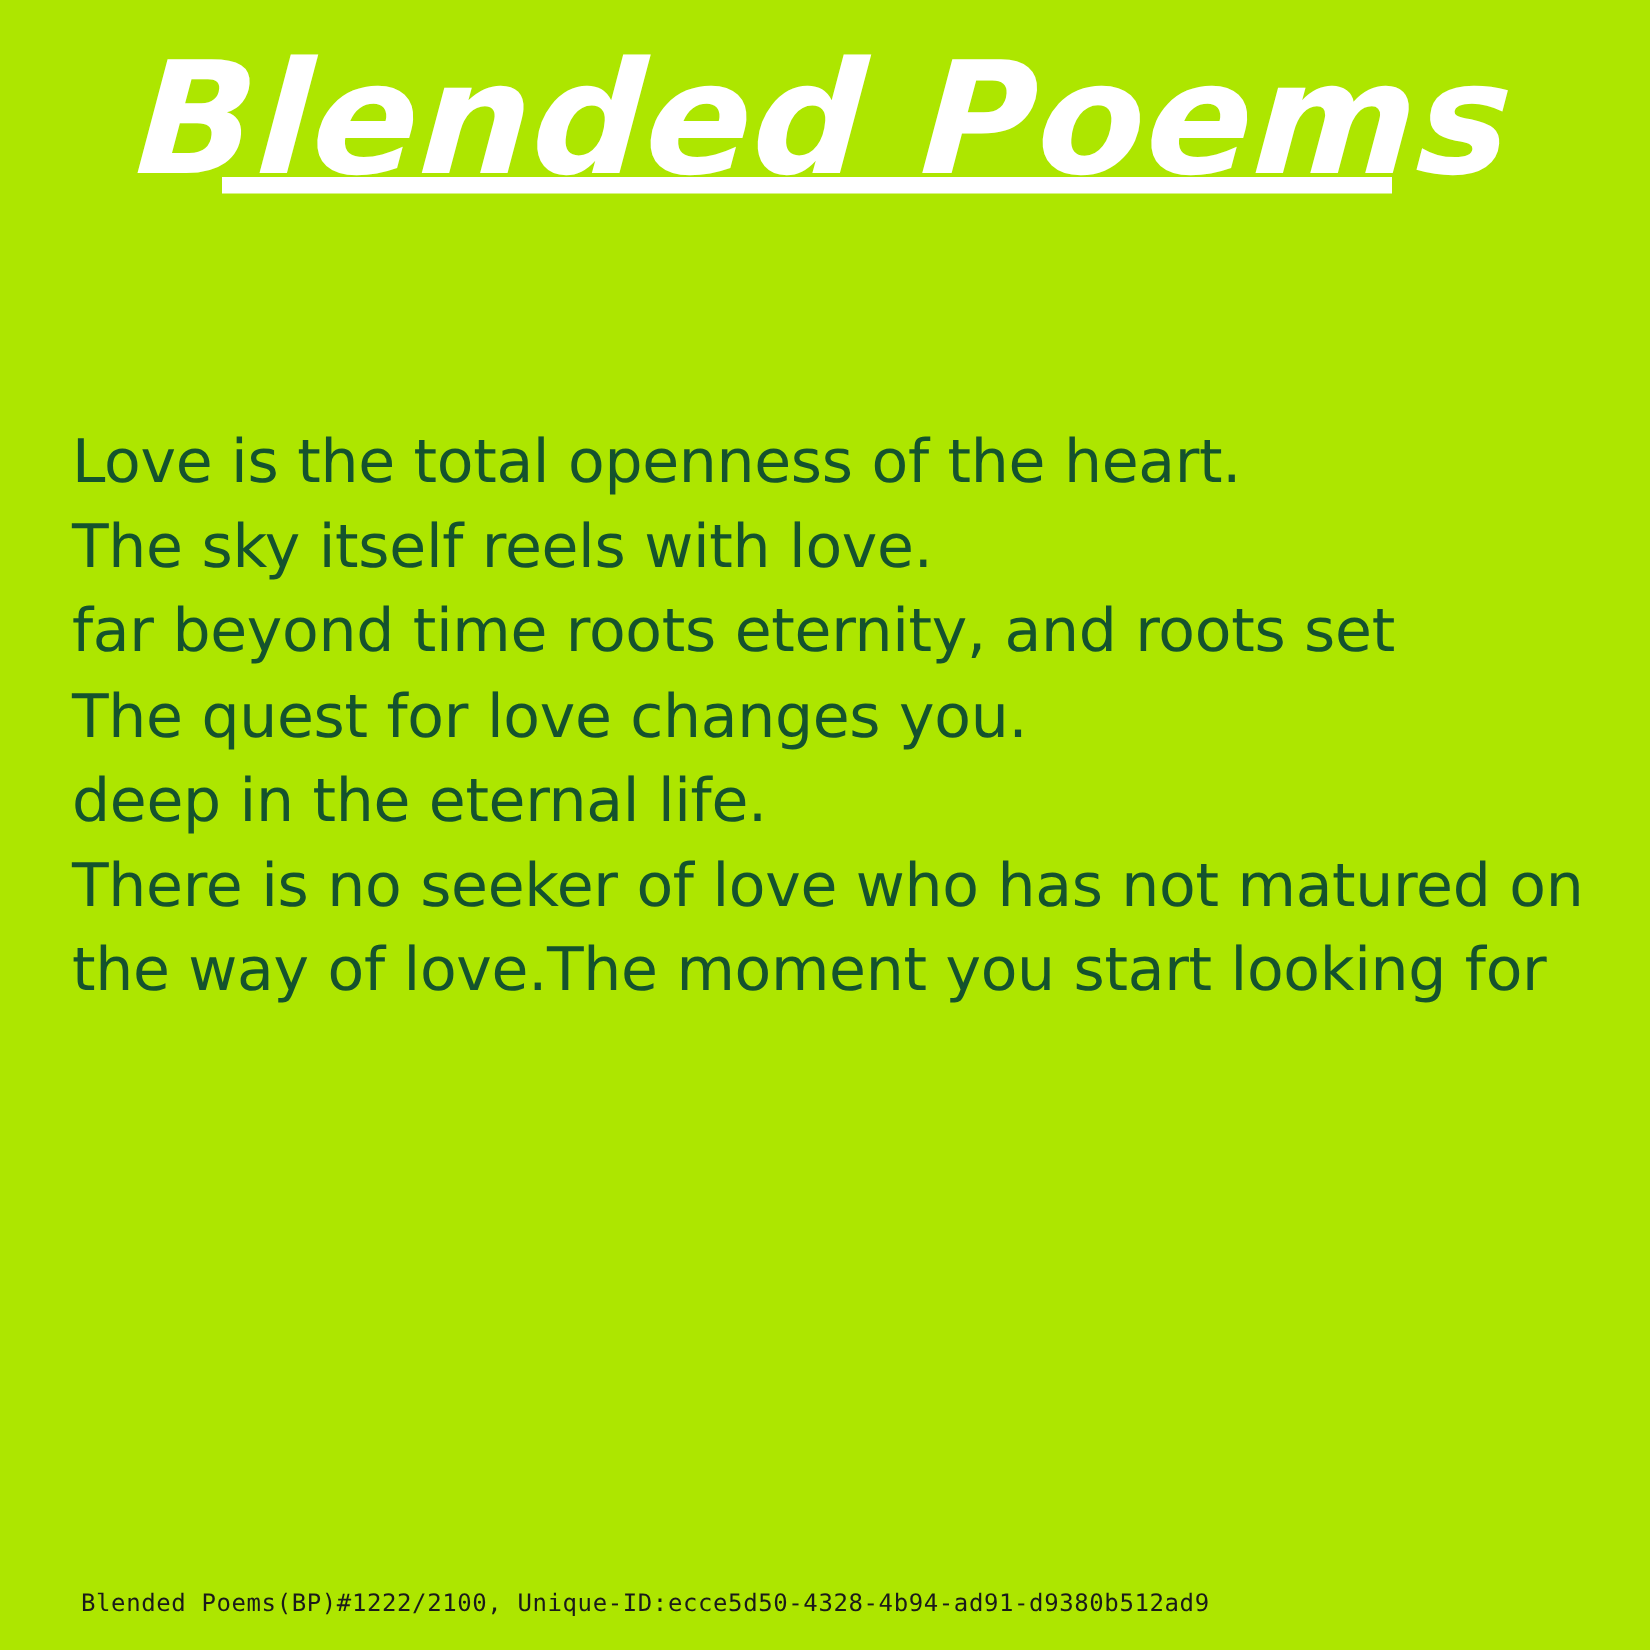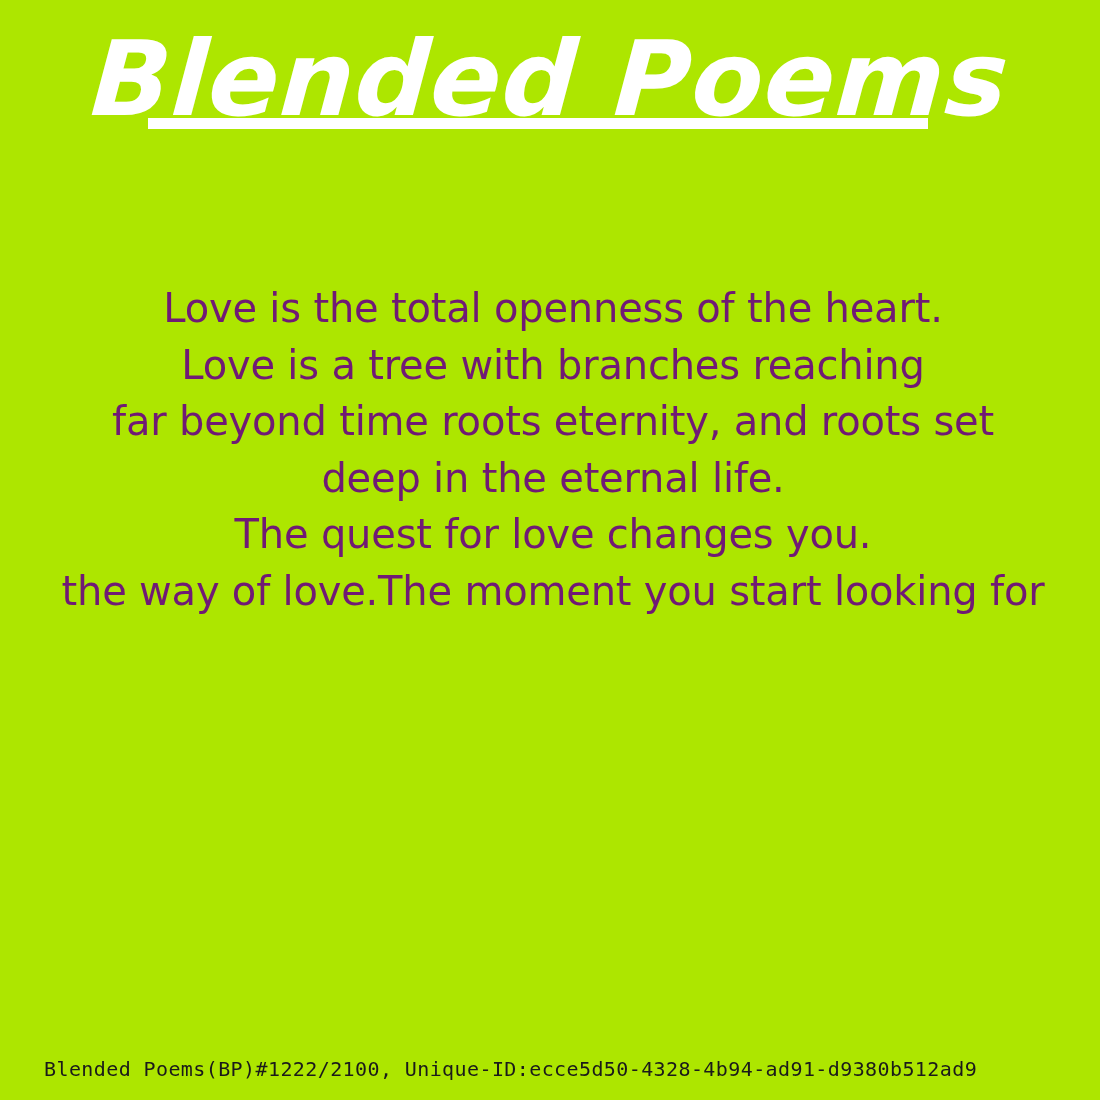--- a/index.html
+++ b/index.html
@@ -59,54 +59,54 @@
     position: absolute;
     left: 48px;
     top: 280px;
     width: 1010px;
   }
 
   .poem-line {
     font-family: "DejaVu Sans", sans-serif;
     font-size: 40px;
     line-height: 56.5px;
-    color: #701a75;
+    color: #14532d;
     white-space: nowrap;
     letter-spacing: -0.2px;
     font-weight: 400;
-    text-align: center;
   }
 
   
   #footer {
     position: absolute;
-    left: 44px;
+    left: 54px;
     top: 1060px;
     font-family: "DejaVu Sans Mono", monospace;
-    font-size: 20px;
+    font-size: 16px;
     line-height: 18px;
     color: #1a1a1a;
     letter-spacing: 0.4px;
     white-space: nowrap;
   }
 </style>
 </head>
 <body>
 
 <div id="poster">
 
   <div id="title-block">
     <div id="poster-title">Blended Poems</div>
   </div>
   <div id="title-underline"></div>
 
   <div id="poem-body">
     <div class="poem-line">Love is the total openness of the heart.</div>
-    <div class="poem-line">Love is a tree with branches reaching</div>
+    <div class="poem-line">The sky itself reels with love.</div>
     <div class="poem-line">far beyond time roots eternity, and roots set</div>
+    <div class="poem-line">The quest for love changes you.</div>
     <div class="poem-line">deep in the eternal life.</div>
-    <div class="poem-line">The quest for love changes you.</div>
+    <div class="poem-line">There is no seeker of love who has not matured on</div>
     <div class="poem-line">the way of love.The moment you start looking for</div>
   </div>
 
   <div id="footer">Blended Poems(BP)#1222/2100, Unique-ID:ecce5d50-4328-4b94-ad91-d9380b512ad9</div>
 
 </div>
 
 </body></html>

